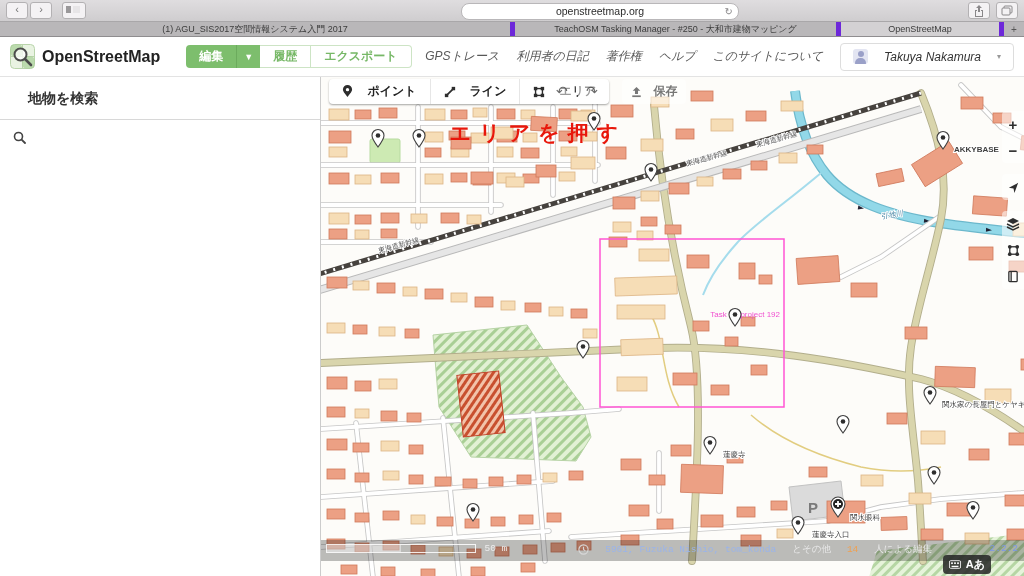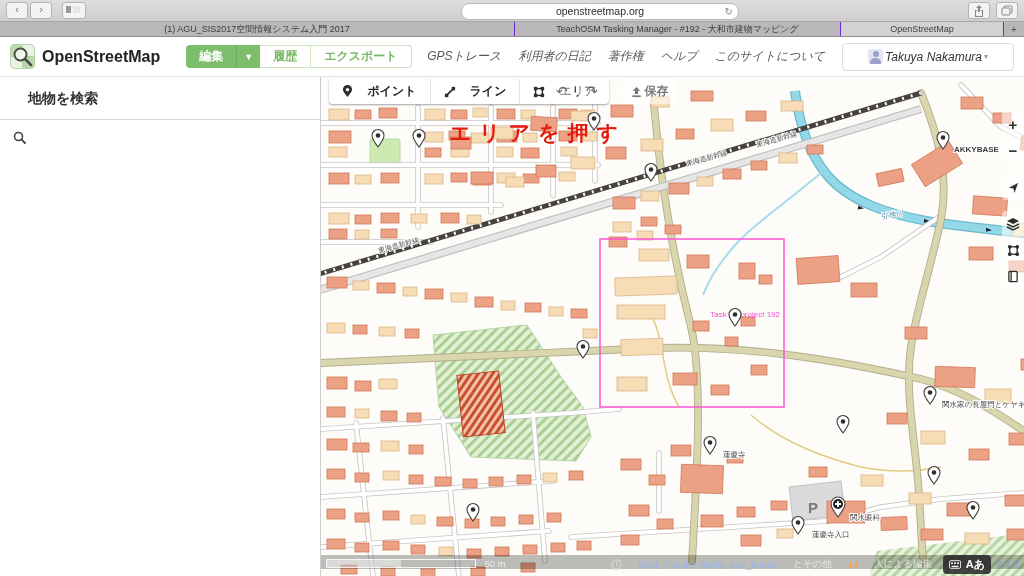--- a/index.html
+++ b/index.html
@@ -15,67 +15,67 @@
   .sidebar-toggle::after{content:"";position:absolute;left:3px;top:3px;width:5px;height:7px;background:#9a989a;}
   .sidebar-toggle::before{content:"";position:absolute;left:10px;top:3px;width:7px;height:7px;border:1px solid #9a989a;border-width:0 0 0 0;background:#e7e5e7;}
   .url-field{position:absolute;left:461px;top:3px;width:276px;height:15px;background:#fff;
     border:1px solid #b9b7b9;border-radius:8px;font-size:10.5px;color:#2b2b2b;text-align:center;line-height:15px;}
   .reload-icon{position:absolute;right:5px;top:0;color:#8a888a;font-size:10px;}
   .tb-right{margin-left:auto;display:flex;gap:6px;}
   .tb-btn{width:20px;height:15px;border:1px solid #b3b1b3;background:#f4f2f4;border-radius:3px;
     display:flex;align-items:center;justify-content:center;color:#8a888a;}
   
   .tab-bar{height:14px;background:#aeacae;display:flex;border-bottom:1px solid #8f8d8f;}
-  .tab{background:#b9b7b9;border-right:1px solid #6d28d9;font-size:9px;color:#3c3c3c;
+  .tab{background:#b9b7b9;border-right:5px solid #6d28d9;font-size:9px;color:#3c3c3c;
     display:flex;align-items:center;justify-content:center;white-space:nowrap;overflow:hidden;box-sizing:border-box;}
   .tab.active{background:#d3d1d3;}
   .tab-new{flex:1;background:#b9b7b9;font-size:10px;color:#555;display:flex;align-items:center;justify-content:center;}
   
   .osm-header{height:40px;background:#fff;display:flex;align-items:center;padding:0 10px;box-sizing:border-box;border-bottom:1px solid #e3e3e3;}
   .brand{display:flex;align-items:center;gap:7px;font-weight:bold;font-size:16px;color:#222;}
   .btn-group{display:flex;margin-left:26px;height:23px;}
   .hbtn{display:flex;align-items:center;font-size:12px;font-weight:bold;padding:4px 13px;box-sizing:border-box;}
   .hbtn.edit{background:#7dbe6d;color:#fff;border-radius:4px 0 0 4px;}
   .hbtn.caret{background:#7dbe6d;color:#fff;padding:0 7px;border-left:1px solid #6cab5d;font-size:9px;}
   .hbtn.outline{background:#fff;color:#77b867;border:1px solid #cde4c5;border-left:none;}
   .hbtn.last{border-radius:0 4px 4px 0;}
   .header-nav{margin-left:auto;display:flex;align-items:center;gap:17px;font-size:12px;color:#585858;}
   .header-nav span{white-space:nowrap;font-style:italic;}
-  .user-btn{display:flex;align-items:center;gap:2px;border:1px solid #ddd;border-radius:4px;
-    height:26px;padding:0 25px;font-size:12px;color:#333;background:#fff;}
+  .user-btn{display:flex;align-items:center;gap:16px;border:1px solid #ddd;border-radius:4px;
+    height:26px;padding:0 12px;font-size:12px;color:#333;background:#fff;}
   .avatar{width:15px;height:15px;border-radius:3px;background:#e3e5f2;position:relative;overflow:hidden;}
   .avatar::before{content:"";position:absolute;left:4.5px;top:2px;width:6px;height:6px;border-radius:50%;background:#9aa0c8;}
   .avatar::after{content:"";position:absolute;left:2px;top:9px;width:11px;height:7px;border-radius:5px 5px 0 0;background:#9aa0c8;}
   .caret-down{font-size:8px;color:#999;}
   
   .content{display:flex;height:500px;}
   .sidebar{width:339px;box-sizing:border-box;background:#fff;border-right:1px solid #ccc;}
   .sidebar-title{font-size:14px;font-weight:bold;color:#333;padding:13px 0 11px 28px;border-bottom:1px solid #d8d8d8;}
   .search-row{display:flex;align-items:center;gap:9px;padding:11px 0 11px 13px;}
   .search-row input{border:none;outline:none;font-size:14px;color:#333;width:200px;font-family:inherit;background:transparent;}
   .search-row input::placeholder{color:#b3b3b3;}
   .map-area{position:relative;width:741px;height:500px;overflow:hidden;background:#fdfcf9;}
   .map-svg{position:absolute;left:0;top:0;}
   
   .edit-toolbar{position:absolute;top:2px;left:8px;display:flex;background:#fff;border-radius:4px;box-shadow:0 1px 2px rgba(0,0,0,.35);}
   .edit-tool{display:flex;align-items:center;gap:14px;height:25px;padding:0 13px;font-size:12px;font-weight:bold;color:#222;border-right:1px solid #e6e6e6;}
   .edit-tool:last-child{border-right:none;}
   .ur-btn{position:absolute;top:2px;width:27px;height:25px;background:rgba(255,255,255,.55);border-radius:4px;
     color:rgba(70,70,70,.8);font-size:14px;text-align:center;line-height:25px;}
   .save-btn{position:absolute;top:2px;left:301px;height:25px;background:rgba(255,255,255,.5);border-radius:4px;
-    display:flex;align-items:center;gap:2px;padding:0 9px;font-size:12px;font-weight:bold;color:rgba(60,60,60,.7);}
+    display:flex;align-items:center;gap:11px;padding:0 9px;font-size:12px;font-weight:bold;color:rgba(60,60,60,.7);}
   .red-annotation{position:absolute;left:128px;top:42px;font-size:21px;font-weight:bold;color:#e8170b;
     letter-spacing:8px;white-space:nowrap;}
   
   .right-controls{position:absolute;right:0;top:34px;display:flex;flex-direction:column;gap:11px;}
   .rc-group{background:rgba(255,255,255,.55);border-radius:4px 0 0 4px;display:flex;flex-direction:column;}
   .rc-btn{width:22px;height:26px;display:flex;align-items:center;justify-content:center;color:#2e2e2e;
     font-size:15px;font-weight:bold;}
   
-  .bottom-bar{position:absolute;left:0;right:0;bottom:8px;height:14px;background:rgba(0,0,0,.26);}
+  .bottom-bar{position:absolute;left:0;right:0;bottom:16px;height:21px;background:rgba(0,0,0,.26);font-family:Liberation Mono, monospace;}
   .scale{position:absolute;left:5px;top:4px;width:150px;height:9px;border:1px solid rgba(255,255,255,.85);box-sizing:border-box;}
   .scale-inner{position:absolute;left:0;top:0;width:50%;height:100%;background:rgba(255,255,255,.45);}
   .scale-label{position:absolute;left:163px;top:3px;font-size:9.5px;color:#ededed;}
   .attrib{position:absolute;right:92px;top:3px;display:flex;align-items:center;gap:16px;font-size:9.5px;
     color:#e8e8e8;white-space:nowrap;}
   .attrib .links{color:#9ab4ea;}
   .attrib .count{color:#f0a050;}
   .ime-badge{position:absolute;right:33px;bottom:3px;height:19px;background:rgba(38,38,38,.85);border-radius:4px;
     display:flex;align-items:center;gap:5px;padding:0 6px;color:#fff;font-size:11px;font-weight:bold;}
   .version{position:absolute;right:6px;top:3px;font-size:9.5px;color:#7b96e8;}
@@ -116,21 +116,21 @@
         <svg width="12" height="11" viewBox="0 0 12 11">
           <rect x="3" y="1" width="8" height="7" rx="1" fill="none" stroke="#8a888a"></rect>
           <rect x="1" y="3" width="8" height="7" rx="1" fill="#f4f2f4" stroke="#8a888a"></rect>
         </svg>
       </div>
     </div>
   </div>
 
   <div class="tab-bar">
     <div class="tab" style="width:515px">(1) AGU_SIS2017空間情報システム入門 2017</div>
-    <div class="tab" style="width:326px">TeachOSM Tasking Manager - #192 - 大和市建物マッピング</div>
+    <div class="tab" style="width:326px">TeachOSM Tasking Manager - #250 - 大和市建物マッピング</div>
     <div class="tab active" style="width:163px">OpenStreetMap</div>
     <div class="tab-new">+</div>
   </div>
 
   <div class="osm-header">
     <div class="brand">
       <svg width="25" height="25" viewBox="0 0 25 25">
         <rect x="0.5" y="0.5" width="24" height="24" rx="4" fill="#e9f3e2" stroke="#b9d4ab"></rect>
         <path d="M0.5 12.5 H24.5 M12.5 0.5 V24.5" stroke="#b9d4ab"></path>
         <rect x="0.5" y="0.5" width="12" height="12" rx="4" fill="#9cca8a" opacity=".6"></rect>

